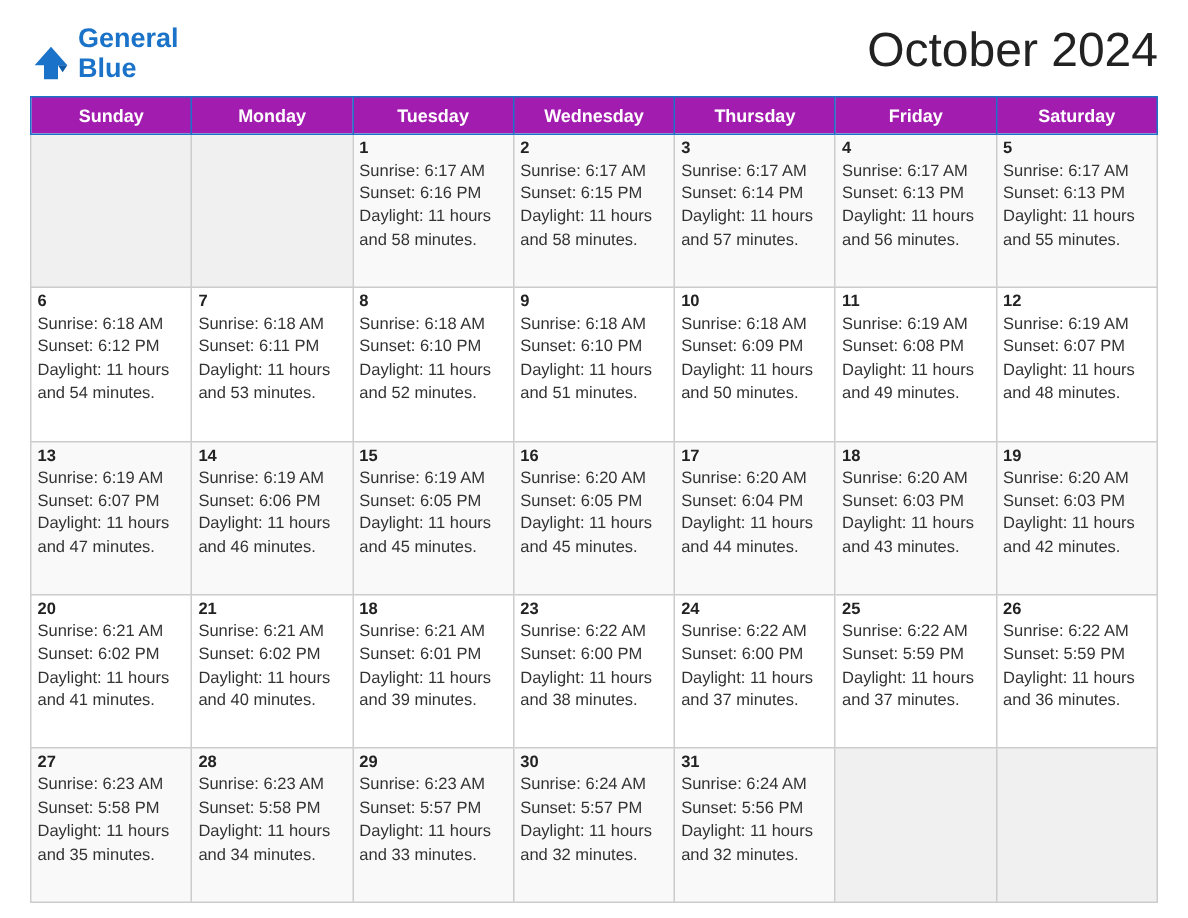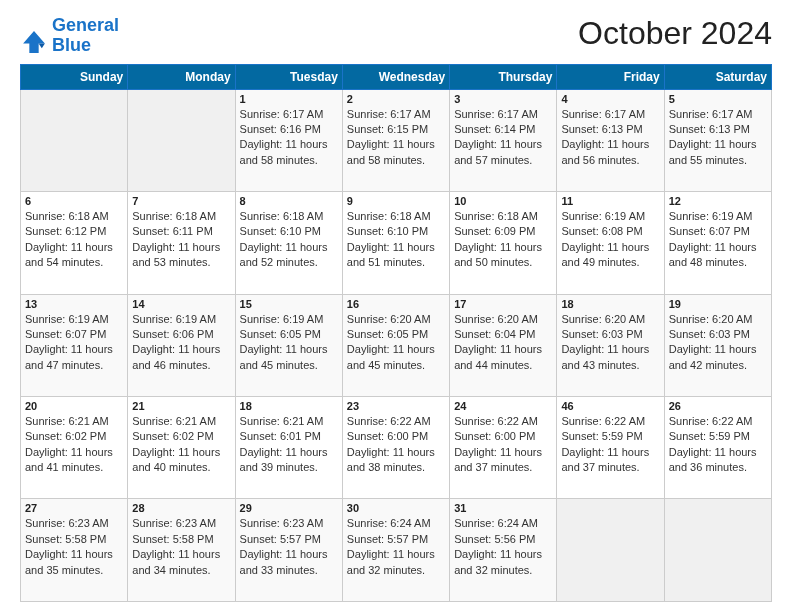--- a/index.html
+++ b/index.html
@@ -57,26 +57,26 @@
       margin-top: 2px;
     }
     .calendar {
       flex: 1;
       border: 1px solid #ccc;
       border-collapse: collapse;
       width: 100%;
       table-layout: fixed;
     }
     .calendar th {
-      background-color: #0369a1;
+      background-color: #a21caf;
       color: #fff;
       font-size: 12px;
       font-weight: bold;
       padding: 5px 4px;
-      text-align: right;
+      text-align: center;
       border: 1px solid #1a73c8;
     }
     .calendar td {
       border: 1px solid #ccc;
       vertical-align: top;
       padding: 3px 4px;
       font-size: 9.5px;
       color: #333;
       height: 82px;
       background: #fff;
@@ -285,21 +285,21 @@
 Sunset: 6:00 PM
 Daylight: 11 hours and 38 minutes.</div>
           </td>
           <td>
             <span class="day-num">24</span>
             <div class="day-info" style="white-space: pre-wrap;">Sunrise: 6:22 AM
 Sunset: 6:00 PM
 Daylight: 11 hours and 37 minutes.</div>
           </td>
           <td>
-            <span class="day-num">46</span>
+            <span class="day-num">25</span>
             <div class="day-info" style="white-space: pre-wrap;">Sunrise: 6:22 AM
 Sunset: 5:59 PM
 Daylight: 11 hours and 37 minutes.</div>
           </td>
           <td>
             <span class="day-num">26</span>
             <div class="day-info" style="white-space: pre-wrap;">Sunrise: 6:22 AM
 Sunset: 5:59 PM
 Daylight: 11 hours and 36 minutes.</div>
           </td>

